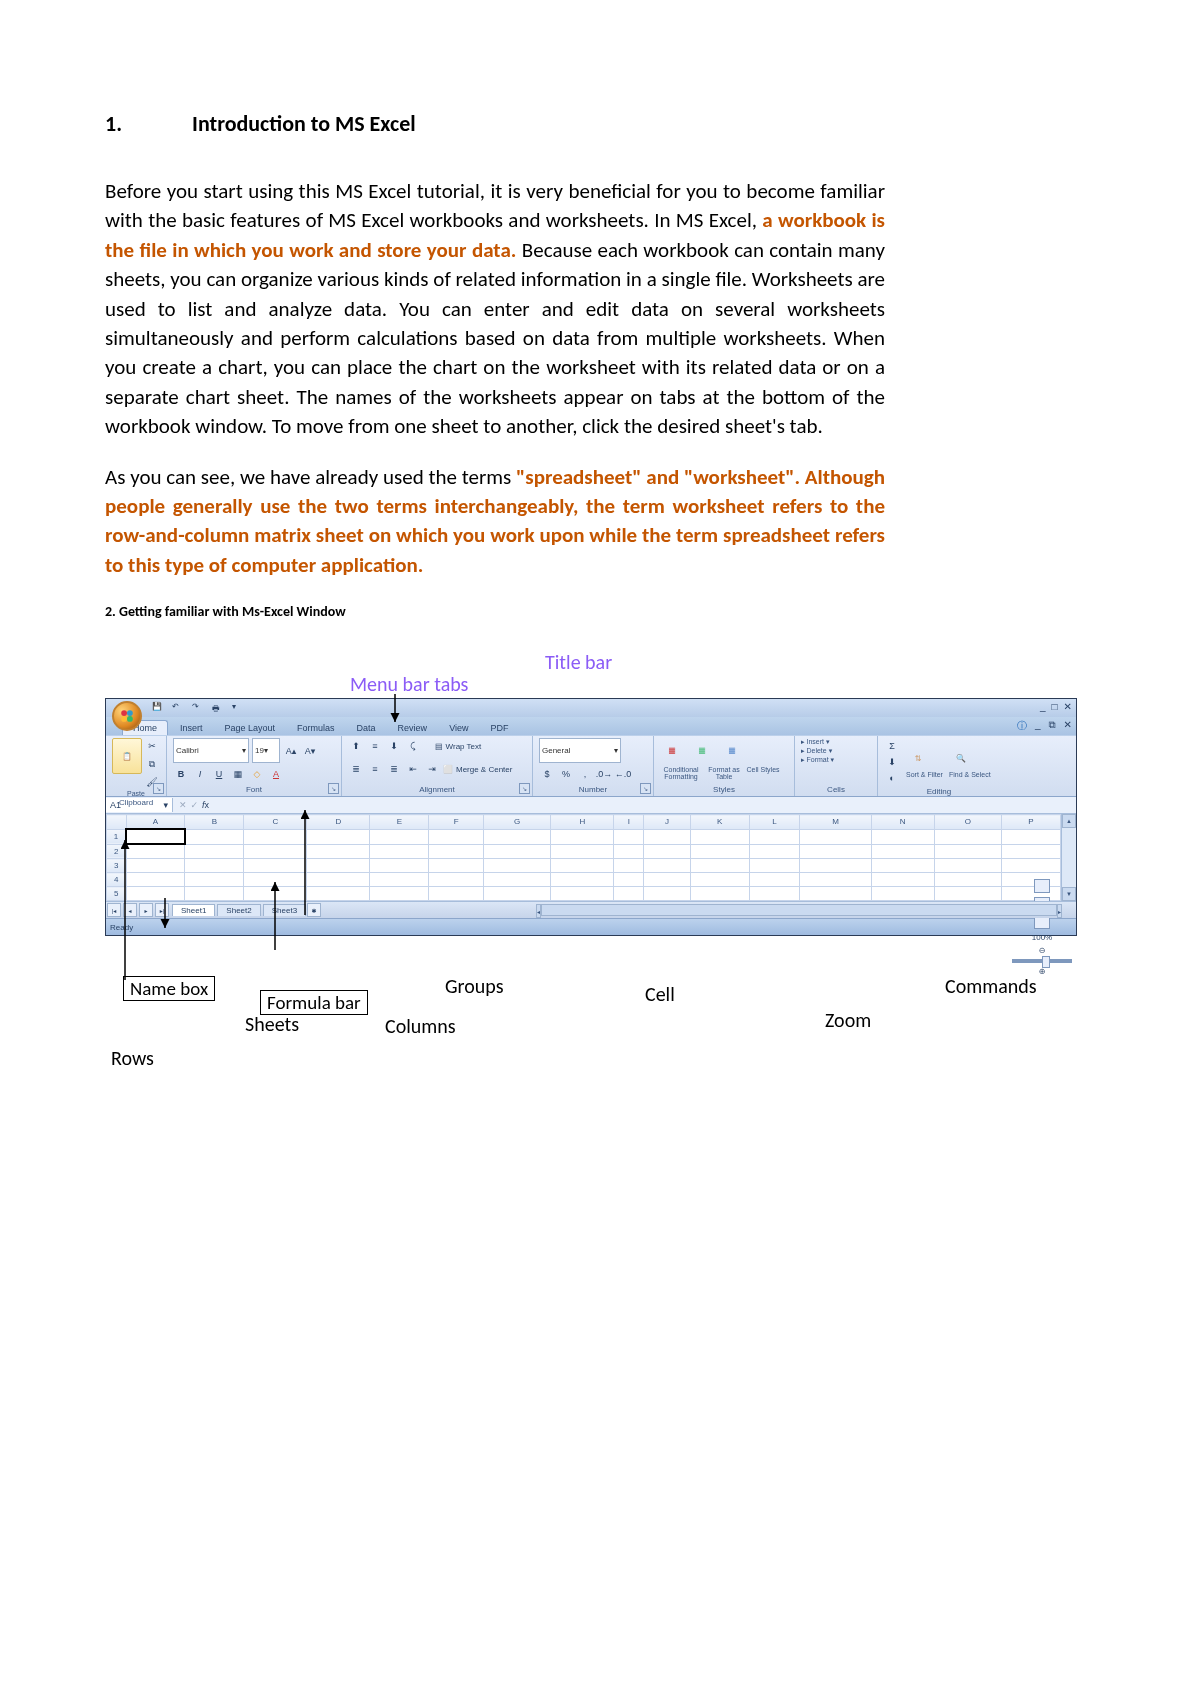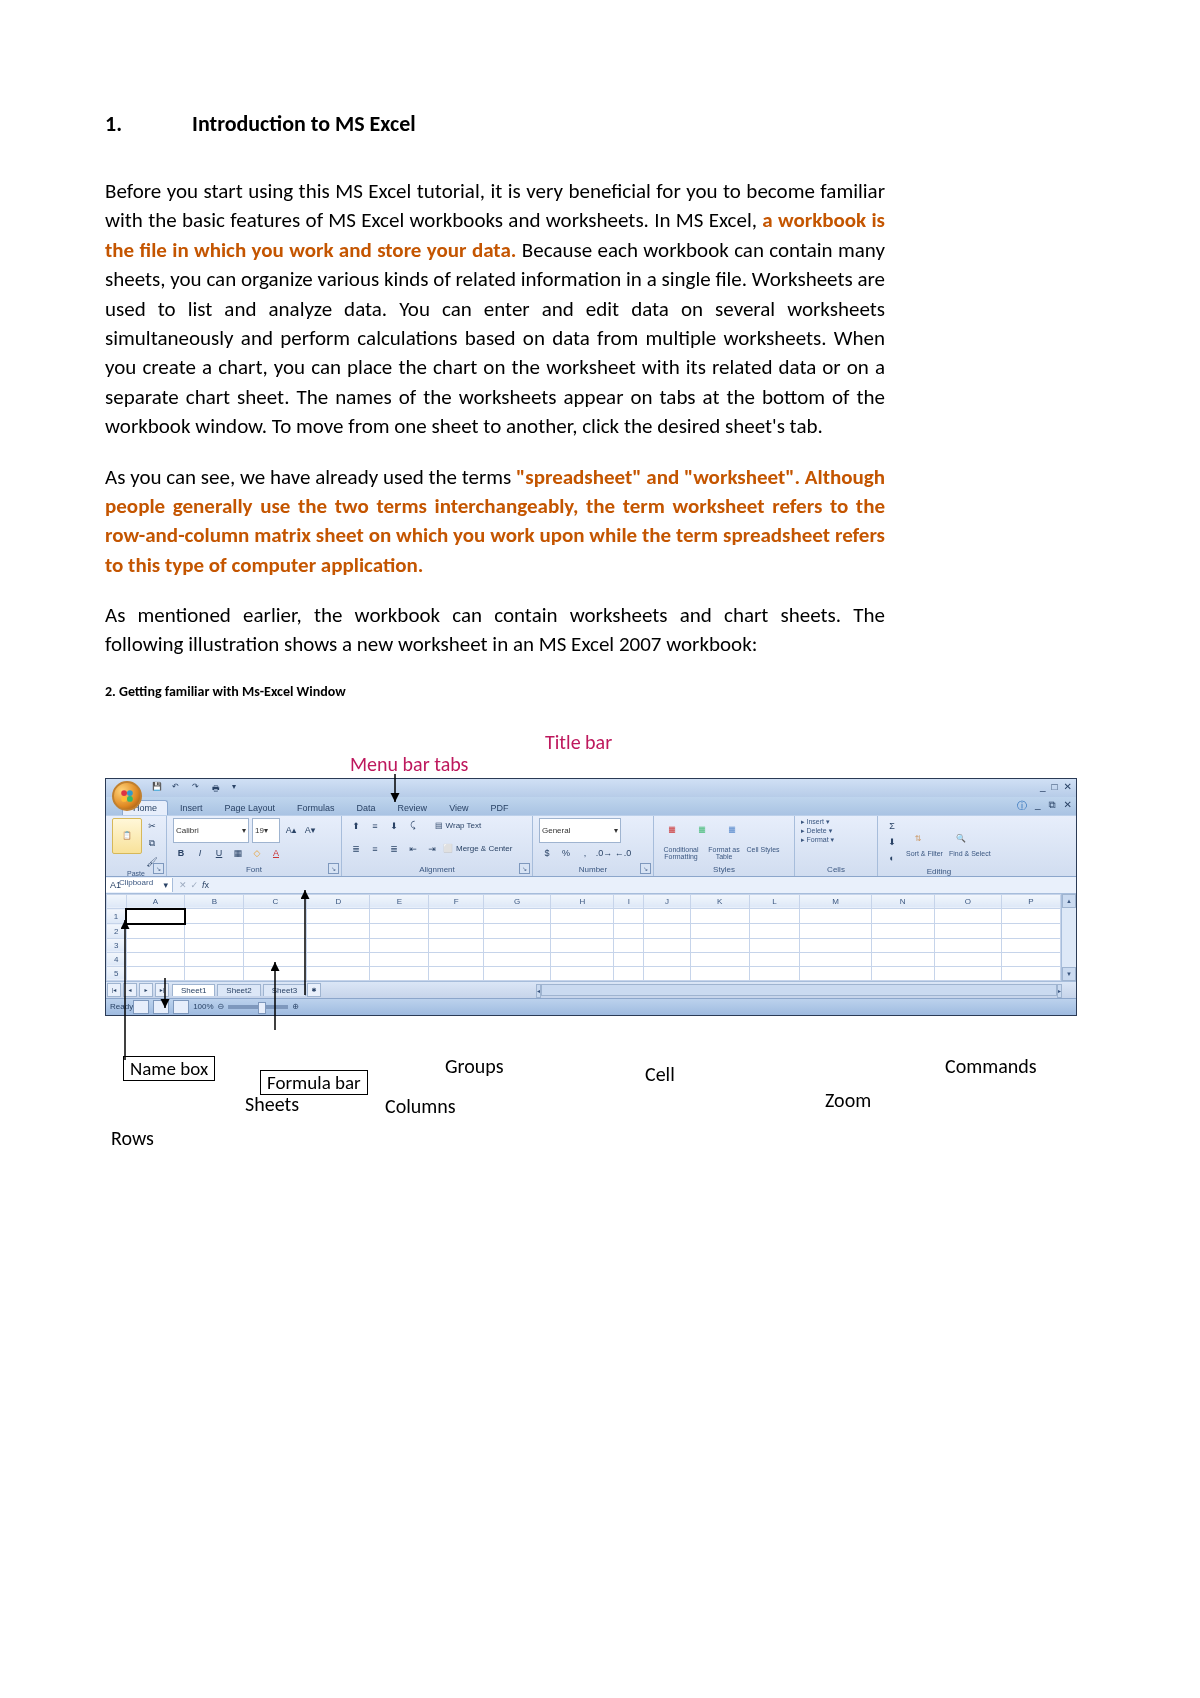--- a/index.html
+++ b/index.html
@@ -43,21 +43,21 @@
     margin-bottom: 30px;
   }
   
   .excel-block {
     position: relative;
     margin-top: 10px;
     width: 970px;
   }
   .label {
     font-size: 20px;
-    color: #be185d;
+    color: #8b5cf6;
     position: absolute;
   }
   .title-bar-label { left: 440px; top: 0; }
   .menu-tabs-label { left: 245px; top: 22px; }
 
   .excel-window {
     position: relative;
     top: 48px;
     width: 970px;
     border: 1px solid #2a3a55;
@@ -222,25 +222,25 @@
     display:flex;align-items:center;
     font-size:8px;color:#2a4366;
     position:relative;
   }
   .nav-btn{width:12px;height:12px;border:1px solid #9fb4d0;background:#e9f0fb;margin:0 1px;display:flex;align-items:center;justify-content:center;font-size:6px;}
   .stab{padding:1px 8px;border:1px solid #9fb4d0;border-bottom:none;background:#fff;margin-left:2px;}
   .stab.inactive{background:#dce7f7;}
   .hscroll{position:absolute;left:430px;right:14px;top:2px;height:12px;display:flex;}
   .status-bar {
     height:16px;background:linear-gradient(#bcd2ed,#9fbbe0);
-    display:flex;align-items:center;justify-content:flex-start;
+    display:flex;align-items:center;justify-content:space-between;
     font-size:8px;color:#2a4366;padding:0 4px;
     border-top:1px solid #8ca6cb;
   }
-  .zoom{display:flex;align-items:center;gap:4px;}
+  .zoom{display:flex;align-items:center;gap:4px;flex-direction:column;}
   .viewbtn{width:14px;height:12px;border:1px solid #7e98bd;background:#e7eefb;}
   .slider{width:60px;height:4px;background:#7e98bd;position:relative;}
   .slider::after{content:"";position:absolute;left:50%;top:-3px;width:6px;height:10px;background:#e7eefb;border:1px solid #7e98bd;}
 
   
   .labels-below { position: relative; top:56px; height: 120px; }
   .below-label { position:absolute; font-size:20px; }
   .boxlabel { border:1px solid #000; padding:0 6px; font-size:19px;}
 
   
@@ -263,21 +263,20 @@
   </div>
 
   <p class="para">
     <span>Before you start using this MS Excel tutorial, it is very beneficial for you to become familiar with the basic features of MS Excel workbooks and worksheets.  In MS Excel, </span><span class="orange">a workbook is the file in which you work and store your data.</span><span>  Because each workbook can contain many sheets, you can organize various kinds of related information in a single file.  Worksheets are used to list and analyze data. You can enter and edit data on several worksheets simultaneously and perform calculations based on data from multiple worksheets.  When you create a chart, you can place the chart on the worksheet with its related data or on a separate chart sheet.  The names of the worksheets appear on tabs at the bottom of the workbook window.  To move from one sheet to another, click the desired sheet's tab.</span>
   </p>
 
   <p class="para">
     <span>As you can see, we have already used the terms </span><span class="orange-bold">"spreadsheet" and "worksheet". Although people generally use the two terms interchangeably, the term worksheet refers to the row-and-column matrix sheet on which you work upon while the term spreadsheet refers to this type of computer application.</span>
   </p>
 
-  <p class="para">As mentioned earlier, the workbook can contain worksheets and chart sheets.  The following illustration shows a new worksheet in an MS Excel 2007 workbook:</p>
 
   <div class="section2-heading">2.   Getting familiar with Ms-Excel Window</div>
 
   <div class="excel-block">
     <div class="label title-bar-label">Title bar</div>
     <div class="label menu-tabs-label">Menu bar tabs</div>
 
     <div class="excel-window">
 
       <div class="qat">

